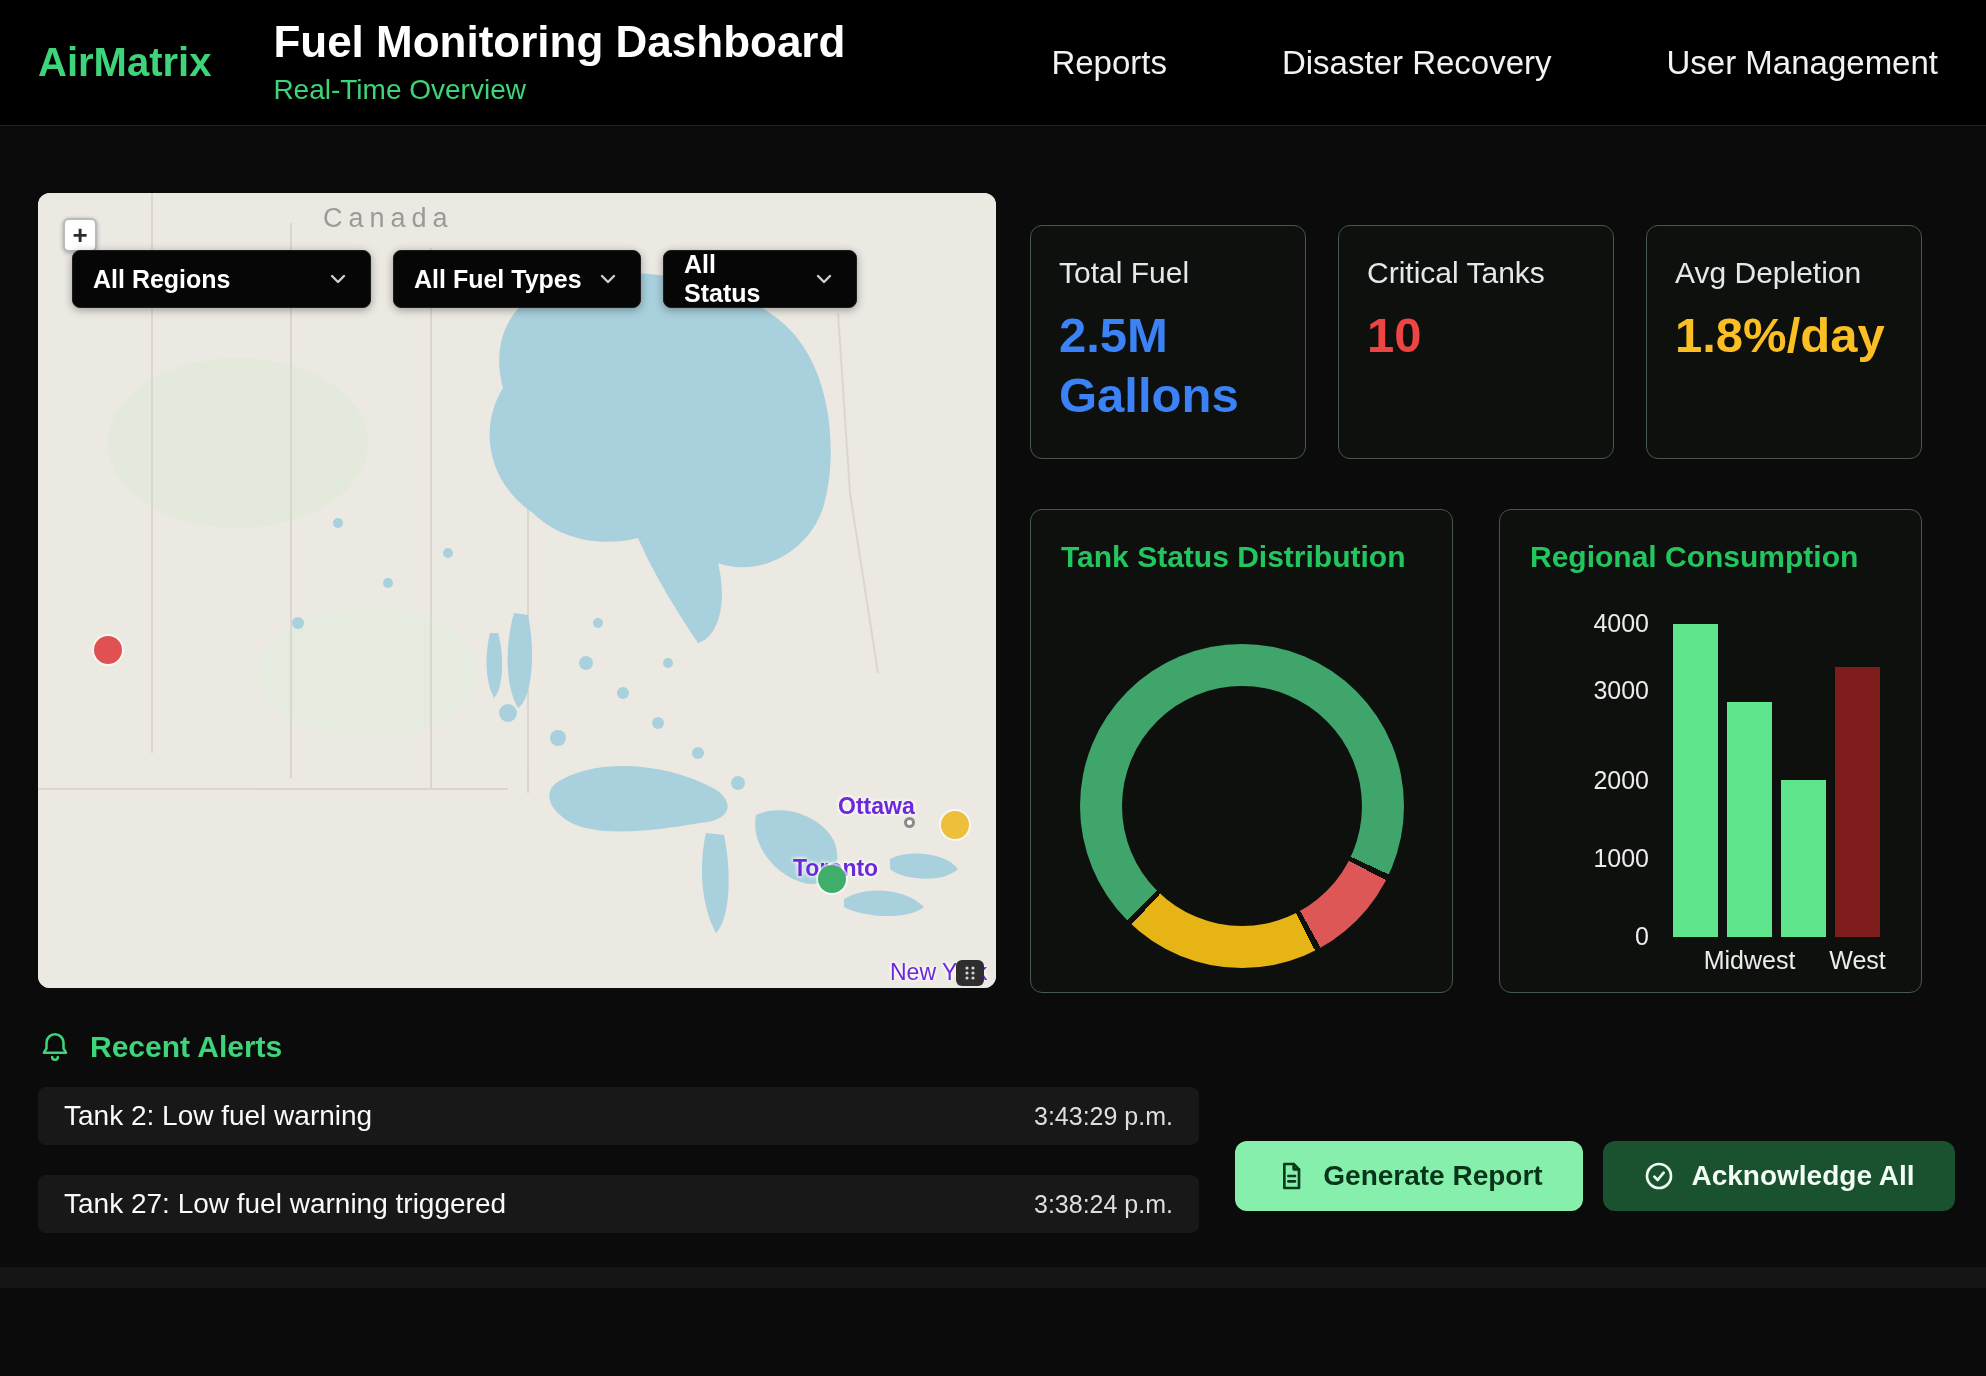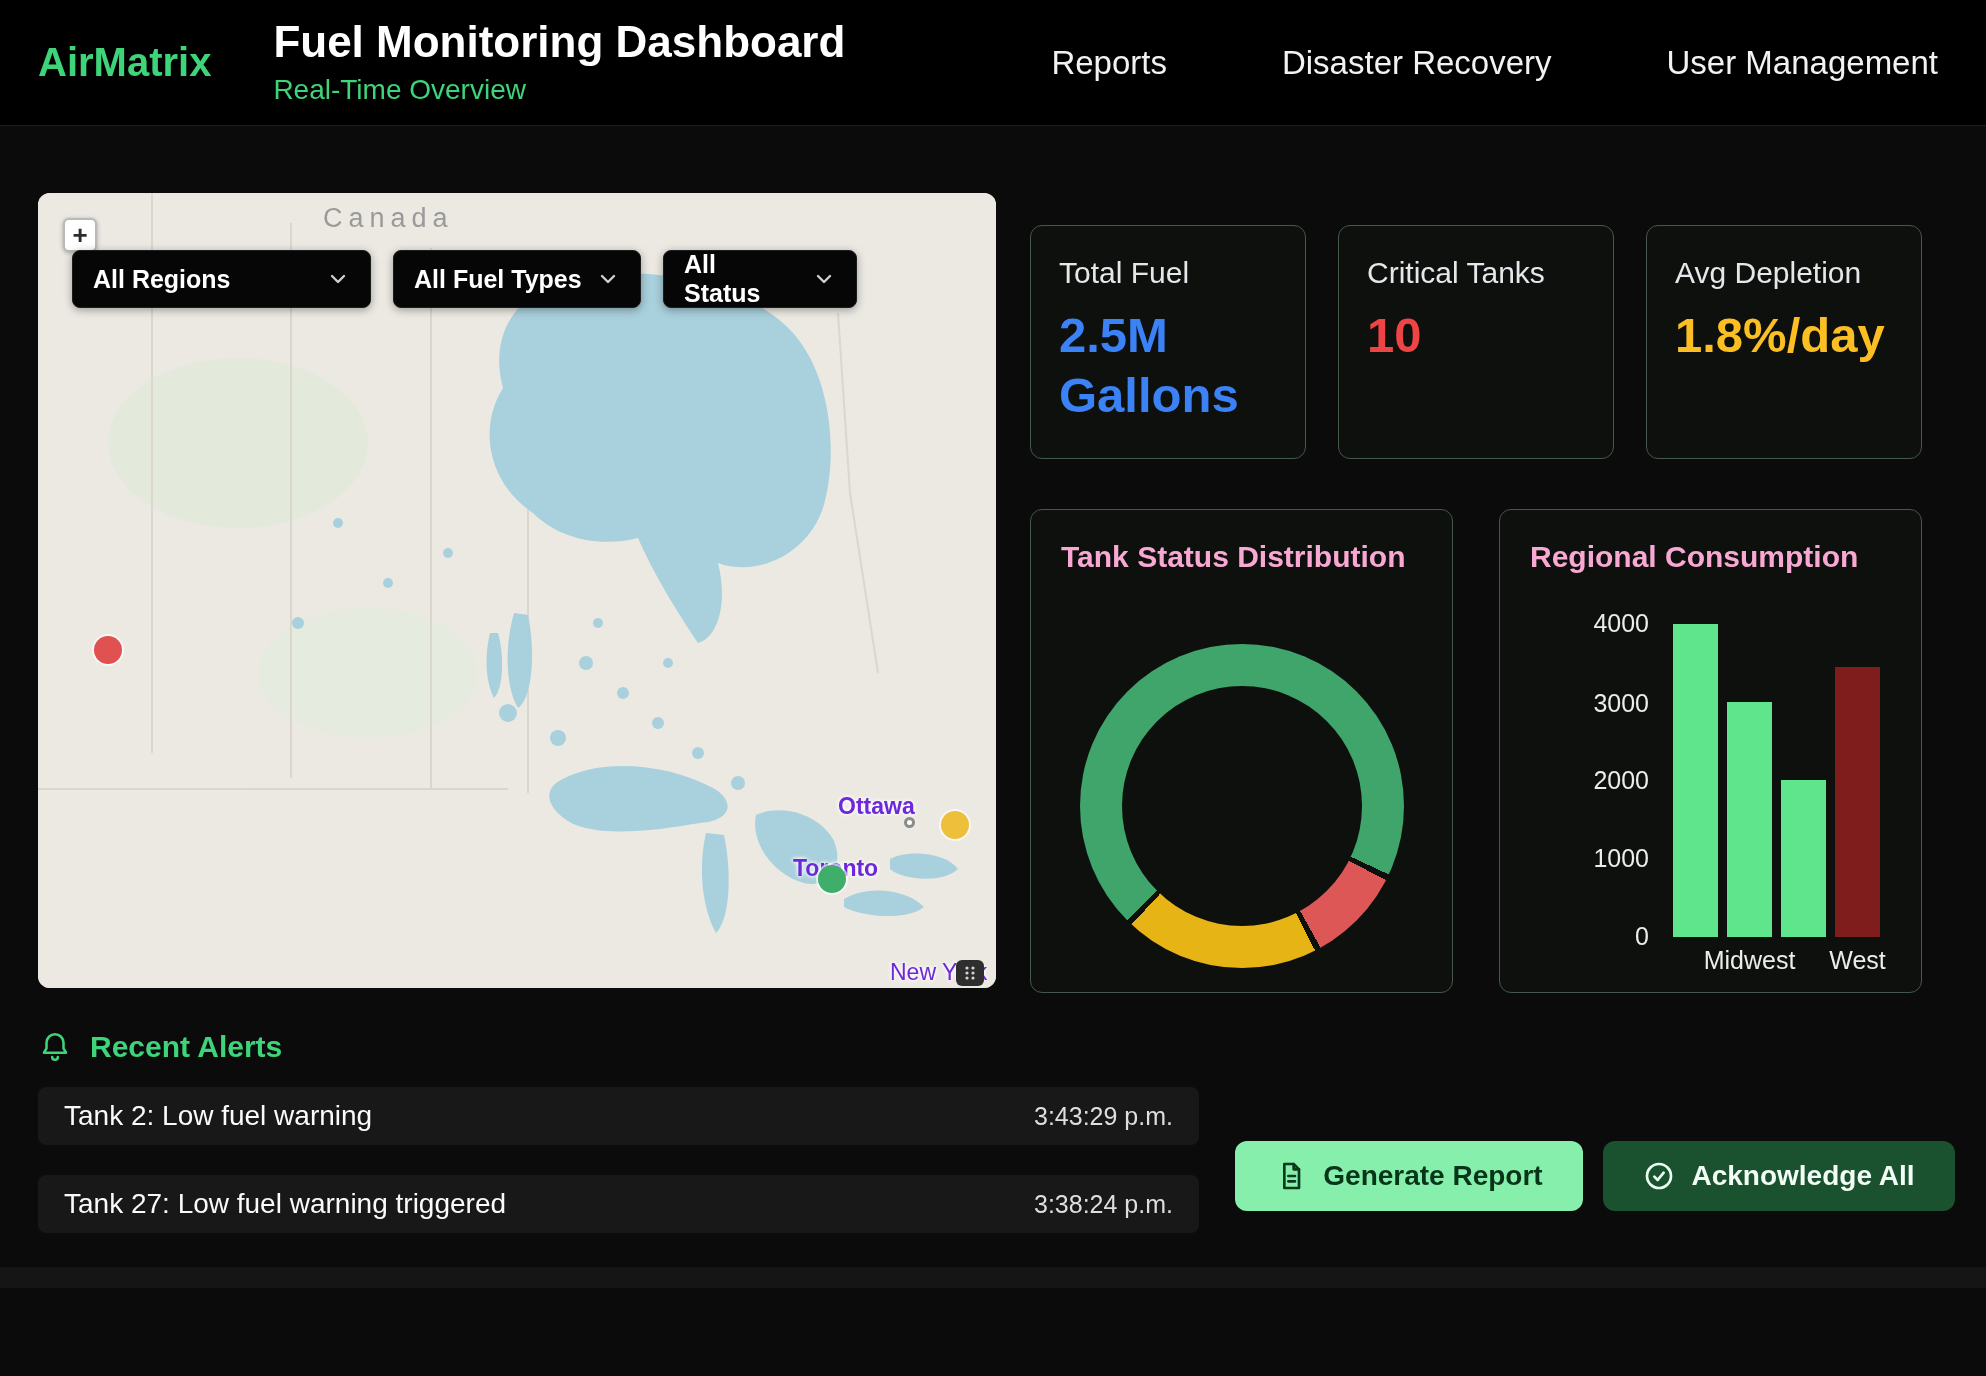--- a/index.html
+++ b/index.html
@@ -90,21 +90,21 @@
     border-radius:12px;padding:30px 28px;
   }
   .stat-label{font-size:30px;color:#e5e7eb;}
   .stat-value{font-size:49px;font-weight:700;margin-top:16px;line-height:1.22;}
 
   .charts-row{display:grid;grid-template-columns:423px 423px;gap:46px;margin-top:50px;}
   .chart-card{
     height:484px;background:var(--card);border:1px solid var(--card-border);
     border-radius:12px;padding:30px;position:relative;
   }
-  .chart-title{font-size:30px;font-weight:700;color:#f9a8d4;}
+  .chart-title{font-size:30px;font-weight:700;color:#22c55e;}
 
   .donut-wrap{display:flex;justify-content:center;margin-top:70px;}
   .donut{position:relative;width:324px;height:324px;border-radius:50%;}
   .donut-hole{position:absolute;inset:42px;border-radius:50%;background:var(--card);}
 
   .bar-area{display:flex;margin-top:50px;height:353px;}
   .bar-yaxis{position:relative;width:135px;height:313px;flex:none;}
   .ytick{position:absolute;right:16px;font-size:25px;color:#ececec;white-space:nowrap;}
   .bar-series{display:flex;align-items:flex-end;gap:9px;height:313px;margin-left:8px;}
   .bar{width:45px;position:relative;}
@@ -269,21 +269,21 @@
             </div>
           </div>
         </div>
         <div class="chart-card">
           <div class="chart-title">Regional Consumption</div>
           <div class="bar-area">
             <div class="bar-yaxis">
                 <div class="ytick" style="bottom: -14px;">0</div>
                 <div class="ytick" style="bottom: 64.25px;">1000</div>
                 <div class="ytick" style="bottom: 142.5px;">2000</div>
-                <div class="ytick" style="bottom: 219px;">3000</div>
+                <div class="ytick" style="bottom: 232px;">3000</div>
                 <div class="ytick" style="bottom: 299px;">4000</div>
               </div>
             <div class="bar-series">
                 <div class="bar" style="height: 313px; background: rgb(95, 230, 140);">
                   <div class="bar-xlabel"></div>
                 </div>
                 <div class="bar" style="height: 235px; background: rgb(95, 230, 140);">
                   <div class="bar-xlabel">Midwest</div>
                 </div>
                 <div class="bar" style="height: 157px; background: rgb(95, 230, 140);">

